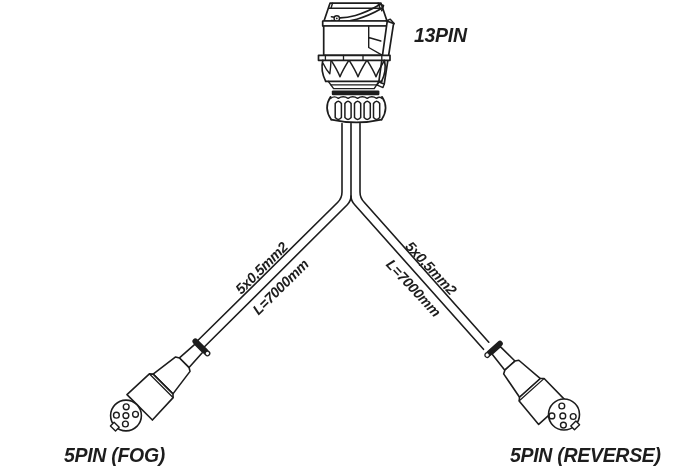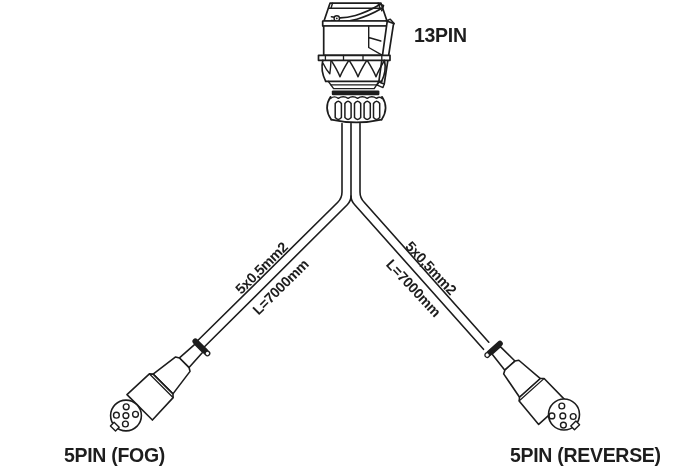--- a/index.html
+++ b/index.html
@@ -1,19 +1,19 @@
 <!DOCTYPE html>
 <html style="--line: #1d1d1d; --bg: #ffffff;"><head>
 <meta charset="utf-8">
 <style>
   :root{ --line:#1d1d1d; --bg:#ffffff; }
   html,body{ margin:0; padding:0; background:var(--bg); }
   .canvas{
     position:relative; width:700px; height:467px; background:var(--bg);
-    overflow:hidden; font-family:"Liberation Sans", sans-serif;
+    overflow:hidden; font-family:"Liberation Sans", sans-serif;font-style:italic;
   }
   svg{ display:block; }
   .stroke{ stroke:var(--line); fill:none; stroke-linecap:round; stroke-linejoin:round; }
   .white{ fill:#ffffff; }
   .ink{ fill:var(--line); stroke:none; }
   text{
     fill:var(--line);
     font-family:"Liberation Sans", sans-serif;
     font-weight:600;
     letter-spacing:-0.3px;

